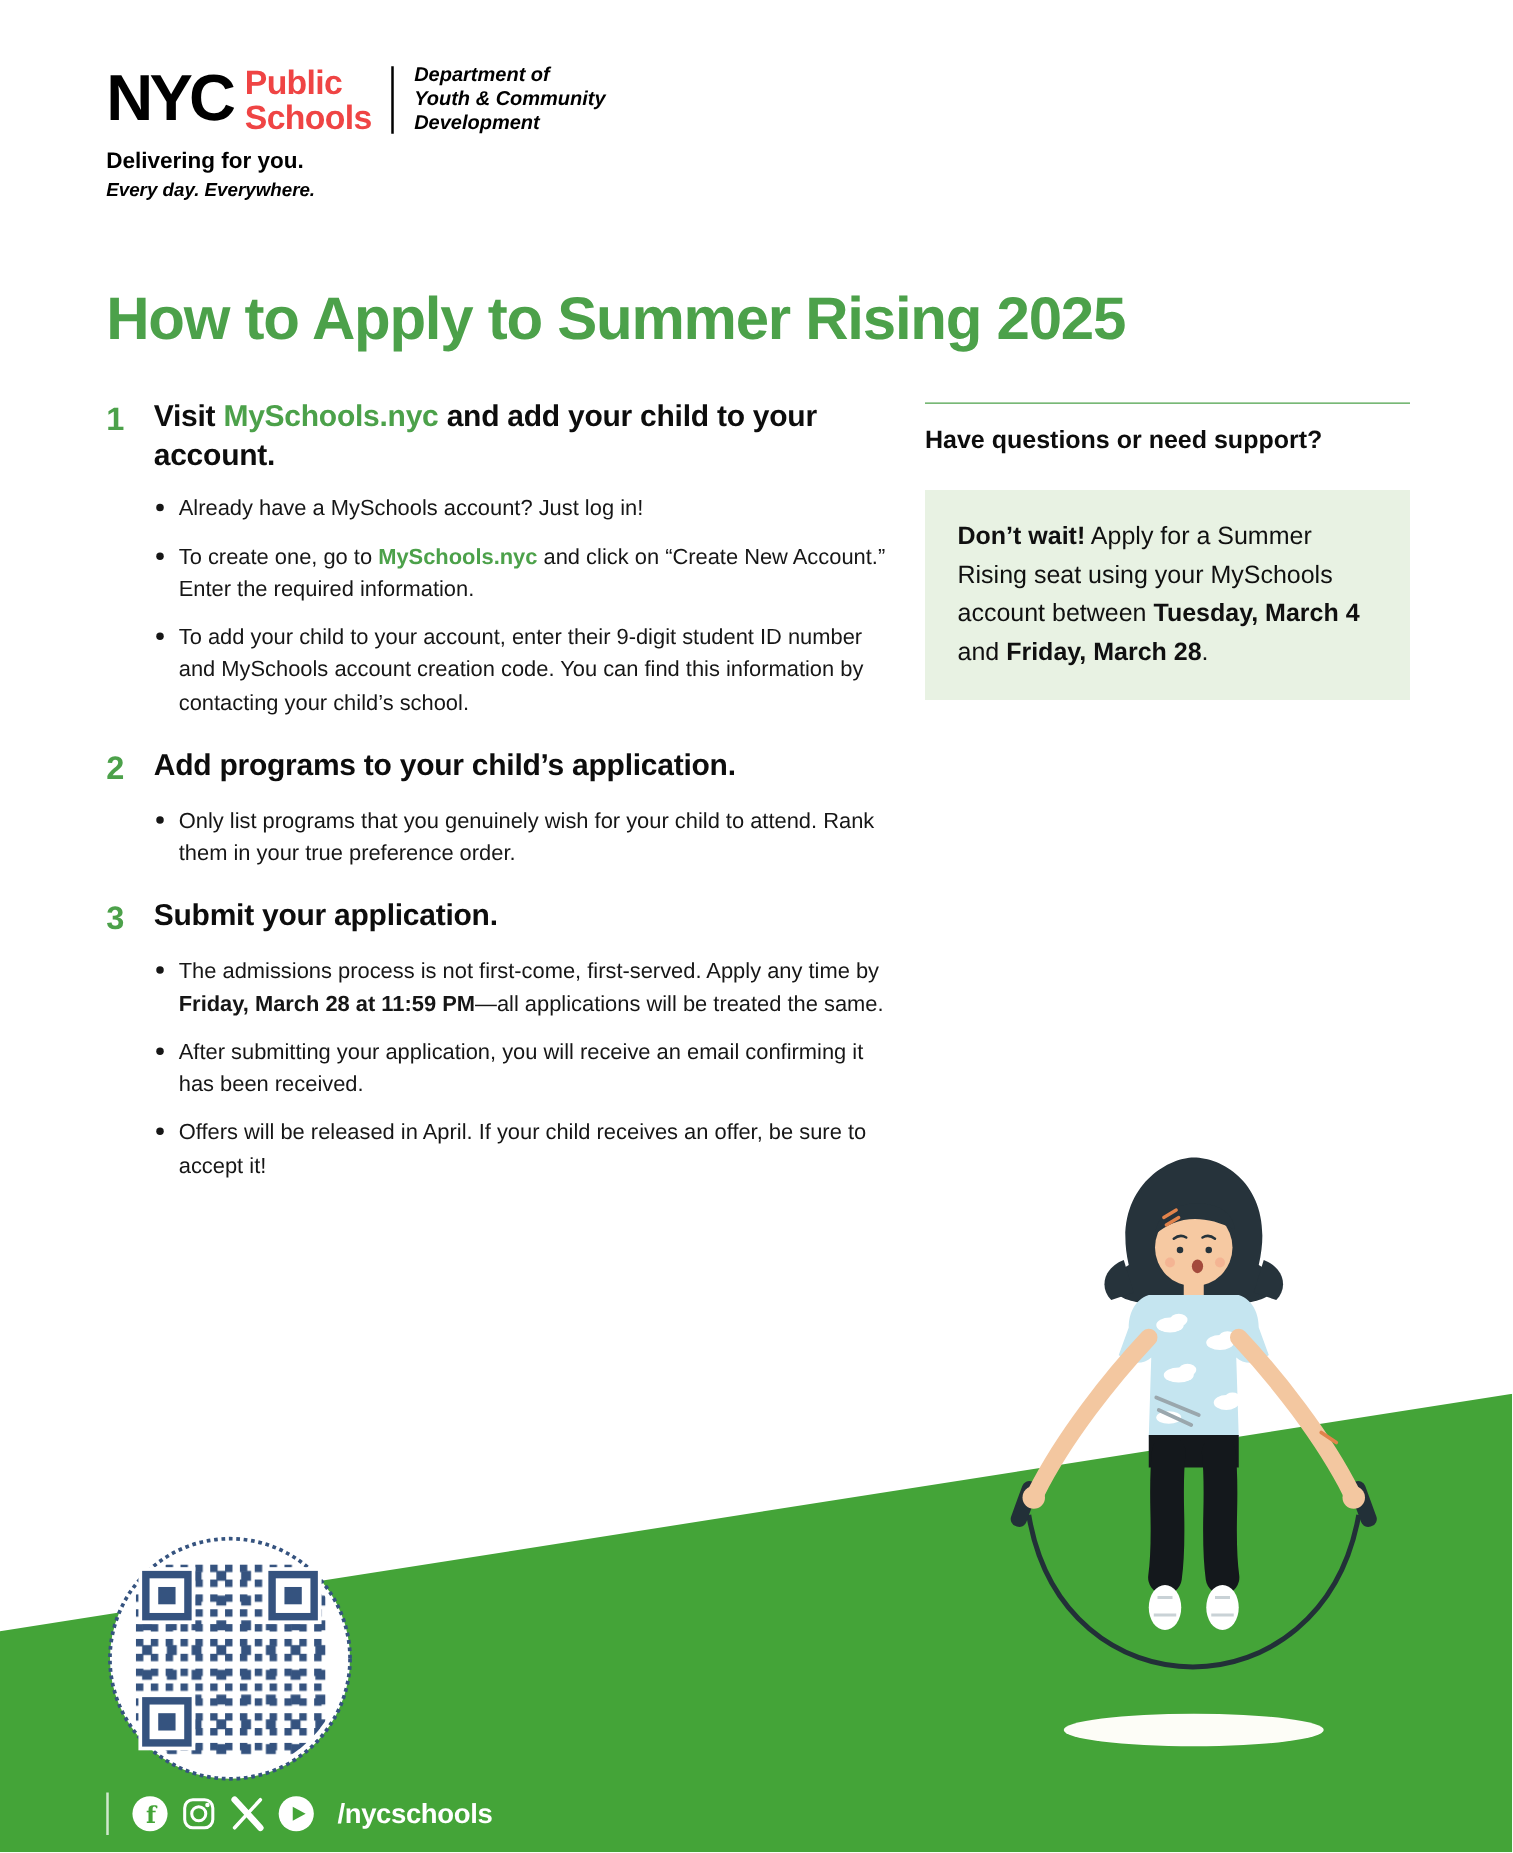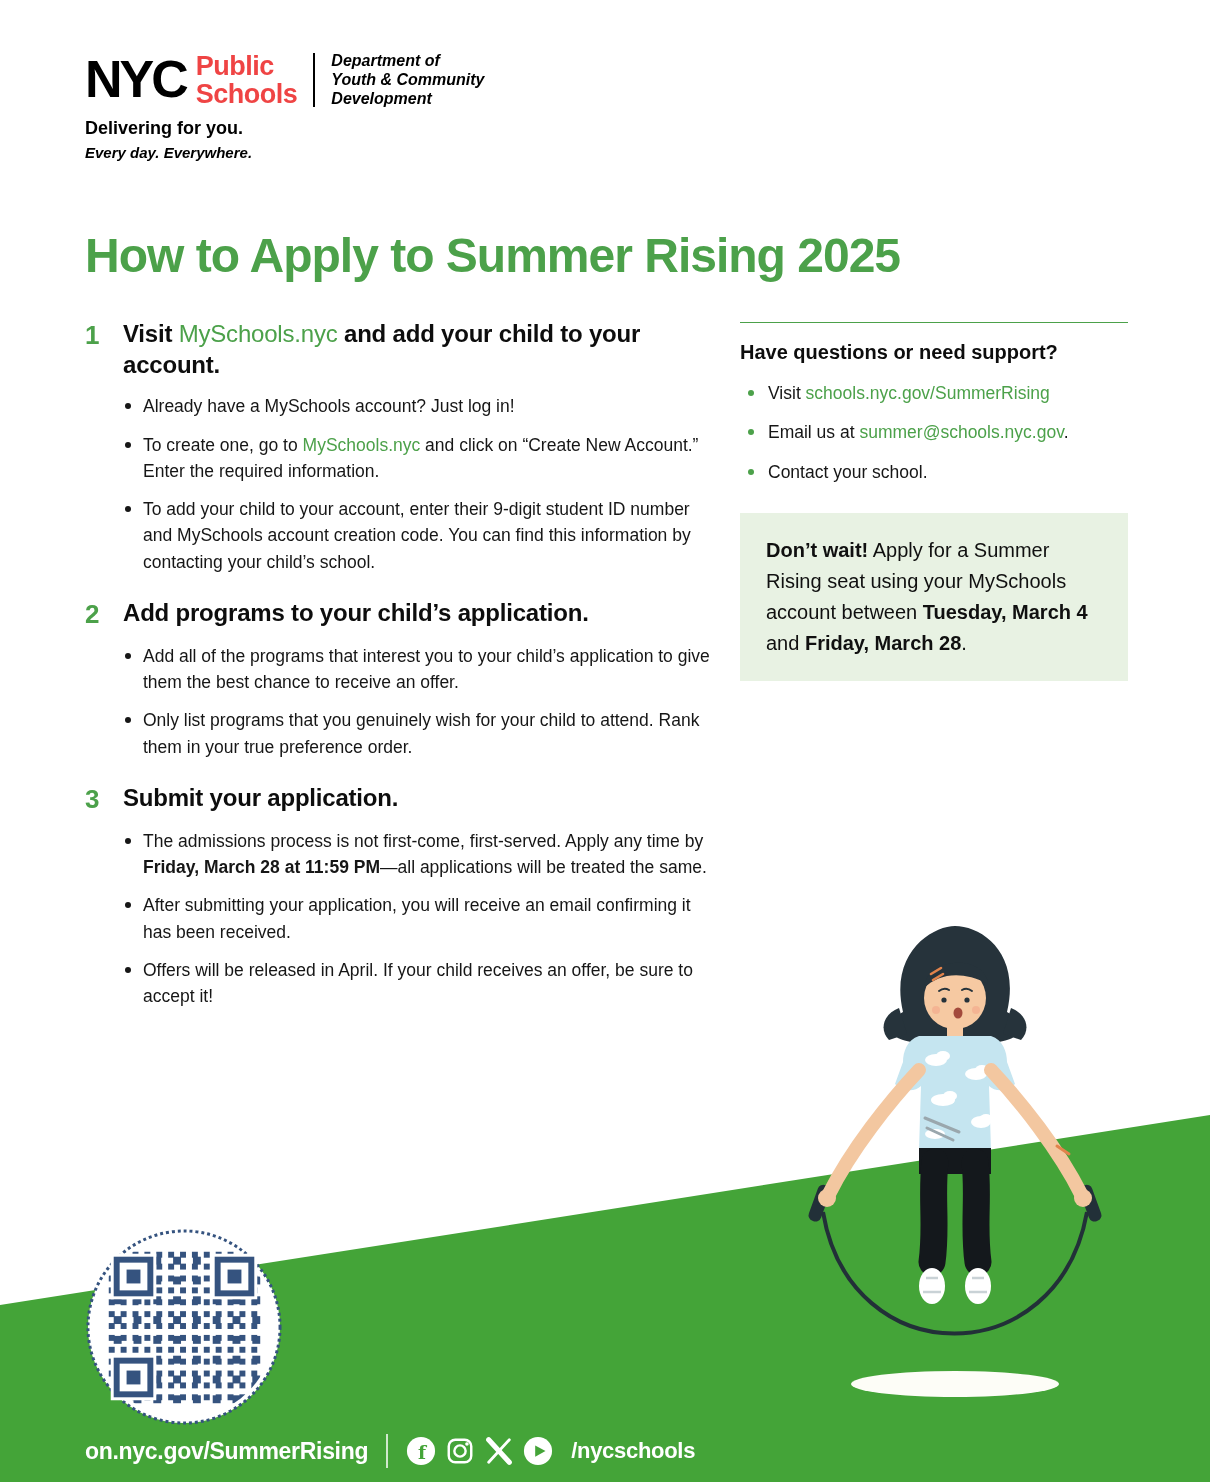--- a/index.html
+++ b/index.html
@@ -36,21 +36,21 @@
   .step-num{color:var(--accent);font-size:26px;font-weight:800;flex:none;width:22px;padding-top:2px;}
   .step-title{margin:0;font-size:24px;font-weight:800;line-height:1.3;letter-spacing:-0.2px;max-width:552px;color:#0d0d0d;}
   ul.bullets{list-style:none;margin:0;padding:0 0 0 38px;}
   ul.bullets li{
     position:relative;padding-left:20px;font-size:17.5px;line-height:1.5;
     margin-bottom:12px;color:#161616;
   }
   ul.bullets li::before{
     content:"";position:absolute;left:2px;top:10px;width:6px;height:6px;border-radius:50%;background:#161616;
   }
-  .g{color:var(--accent);font-weight:400;}
+  .g{color:var(--accent);font-weight:700;}
   .b{font-weight:700;}
   
   .right-col{position:absolute;left:740px;top:322px;width:388px;}
   .side-rule{border:none;border-top:1.5px solid var(--accent);margin:0 0 18px 0;}
   .side-h{margin:0 0 16px 0;font-size:20px;font-weight:800;color:#0d0d0d;}
   ul.side-bullets{padding-left:2px;}
   ul.side-bullets li{padding-left:26px;margin-bottom:13px;}
   ul.side-bullets li::before{background:var(--accent);left:6px;}
   .callout{
     background:var(--boxbg);margin-top:28px;padding:22px 26px;
@@ -110,46 +110,40 @@
         <li><span>To add your child to your account, enter their 9-digit student ID number and MySchools account creation code. You can find this information by contacting your child’s school.</span></li>
       </ul>
     </section>
 
     <section class="step">
       <div class="step-head">
         <span class="step-num">2</span>
         <h2 class="step-title"><span>Add programs to your child’s application.</span></h2>
       </div>
       <ul class="bullets">
-        <li><span>Add all of the programs that interest you to your child’s application to give them the best chance to receive an offer.</span></li>
         <li><span>Only list programs that you genuinely wish for your child to attend. Rank them in your true preference order.</span></li>
       </ul>
     </section>
 
     <section class="step">
       <div class="step-head">
         <span class="step-num">3</span>
         <h2 class="step-title"><span>Submit your application.</span></h2>
       </div>
       <ul class="bullets">
         <li><span>The admissions process is not first-come, first-served. Apply any time by </span><span class="b">Friday, March 28 at 11:59 PM</span><span>—all applications will be treated the same.</span></li>
         <li><span>After submitting your application, you will receive an email confirming it has been received.</span></li>
         <li><span>Offers will be released in April. If your child receives an offer, be sure to accept it!</span></li>
       </ul>
     </section>
   </main>
 
   <aside class="right-col">
     <hr class="side-rule">
     <h3 class="side-h">Have questions or need support?</h3>
-    <ul class="bullets side-bullets">
-      <li><span>Visit </span><span class="g">schools.nyc.gov/SummerRising</span></li>
-      <li><span>Email us at </span><span class="g">summer@schools.nyc.gov</span><span>.</span></li>
-      <li><span>Contact your school.</span></li>
-    </ul>
     <div class="callout"><span class="b">Don’t wait!</span><span> Apply for a Summer Rising seat using your MySchools account between </span><span class="b">Tuesday, March 4</span><span> and </span><span class="b">Friday, March 28</span><span>.</span></div>
   </aside>
 
   <div class="band"></div>
 
   <div class="qr-wrap">
     <svg width="198" height="198" viewBox="0 0 200 200">
       <defs>
         <pattern id="qa" width="12" height="12" patternUnits="userSpaceOnUse">
             <rect width="6" height="6" fill="#35537F"></rect>
@@ -243,21 +237,20 @@
       <g>
         <ellipse cx="137" cy="374" rx="13" ry="18" fill="#FFFFFF"></ellipse>
         <ellipse cx="183" cy="374" rx="13" ry="18" fill="#FFFFFF"></ellipse>
         <path d="M128 380 h18 M174 380 h18" stroke="#C9D2D6" stroke-width="2.5"></path>
         <path d="M131 366 h12 M177 366 h12" stroke="#C9D2D6" stroke-width="2.5"></path>
       </g>
     </svg>
   </div>
 
   <footer class="footer">
-    <span class="f-url">on.nyc.gov/SummerRising</span>
     <span class="f-div"></span>
     <span class="icons">
       <svg width="30" height="30" viewBox="0 0 32 32">
         <circle cx="16" cy="16" r="15" fill="#FFFFFF"></circle>
         <text x="17" y="24" text-anchor="middle" font-size="20" font-weight="bold" fill="#44A438" font-family="DejaVu Serif, serif">f</text>
       </svg>
       <svg width="30" height="30" viewBox="0 0 32 32">
         <rect x="4" y="4" width="24" height="24" rx="7" fill="none" stroke="#FFFFFF" stroke-width="2.6"></rect>
         <circle cx="16" cy="16" r="6" fill="none" stroke="#FFFFFF" stroke-width="2.6"></circle>
         <circle cx="23.4" cy="8.6" r="1.9" fill="#FFFFFF"></circle>

